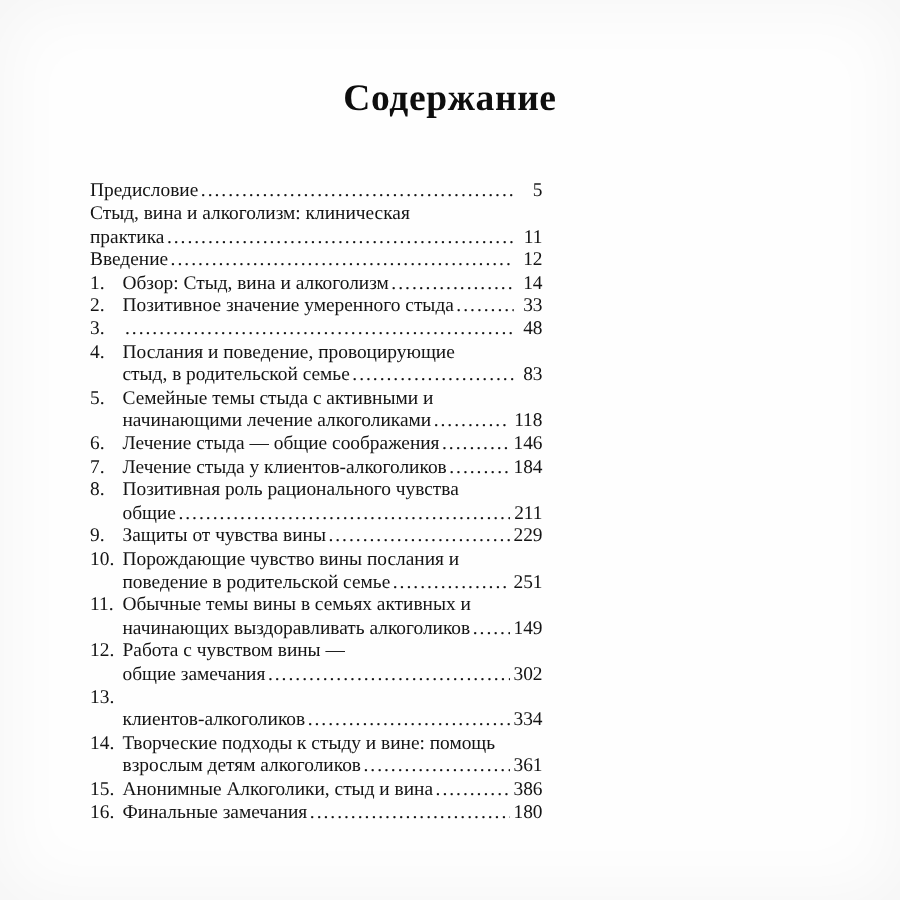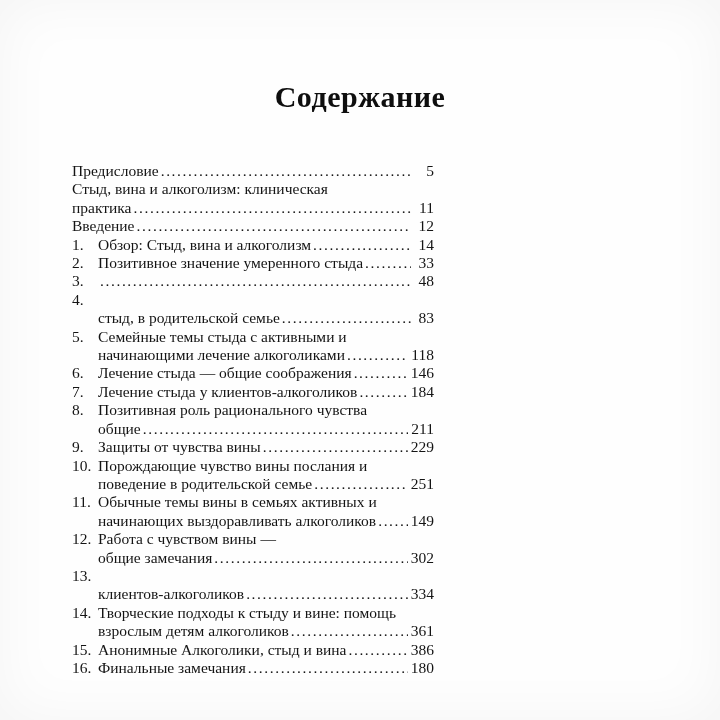--- a/index.html
+++ b/index.html
@@ -7,21 +7,21 @@
     padding: 0;
     background: #ffffff;
   }
   .page {
     position: relative;
     width: 720px;
     height: 720px;
     background: #fefefe;
     box-shadow: inset 0 0 60px rgba(0,0,0,0.045);
     box-sizing: border-box;
-    padding-top: 80px;
+    padding-top: 62px;
     font-family: "Liberation Serif", "DejaVu Serif", serif;
     color: #141414;
     overflow: hidden;
   }
   .title {
     margin: 0 0 48px 0;
     text-align: center;
     font-size: 30px;
     font-weight: bold;
     letter-spacing: 0.5px;
@@ -115,20 +115,21 @@
       <div class="entry">
         <div class="line">
           <span class="num">3.</span>
           <span class="dots"></span>
           <span class="pg">48</span>
         </div>
       </div>
       <div class="entry">
         <div class="line">
           <span class="num">4.</span>
+          <span class="txt">Послания и поведение, провоцирующие</span>
         </div>
         <div class="line cont">
           <span class="txt">стыд, в родительской семье</span>
           <span class="dots"></span>
           <span class="pg">83</span>
         </div>
       </div>
       <div class="entry">
         <div class="line">
           <span class="num">5.</span>

